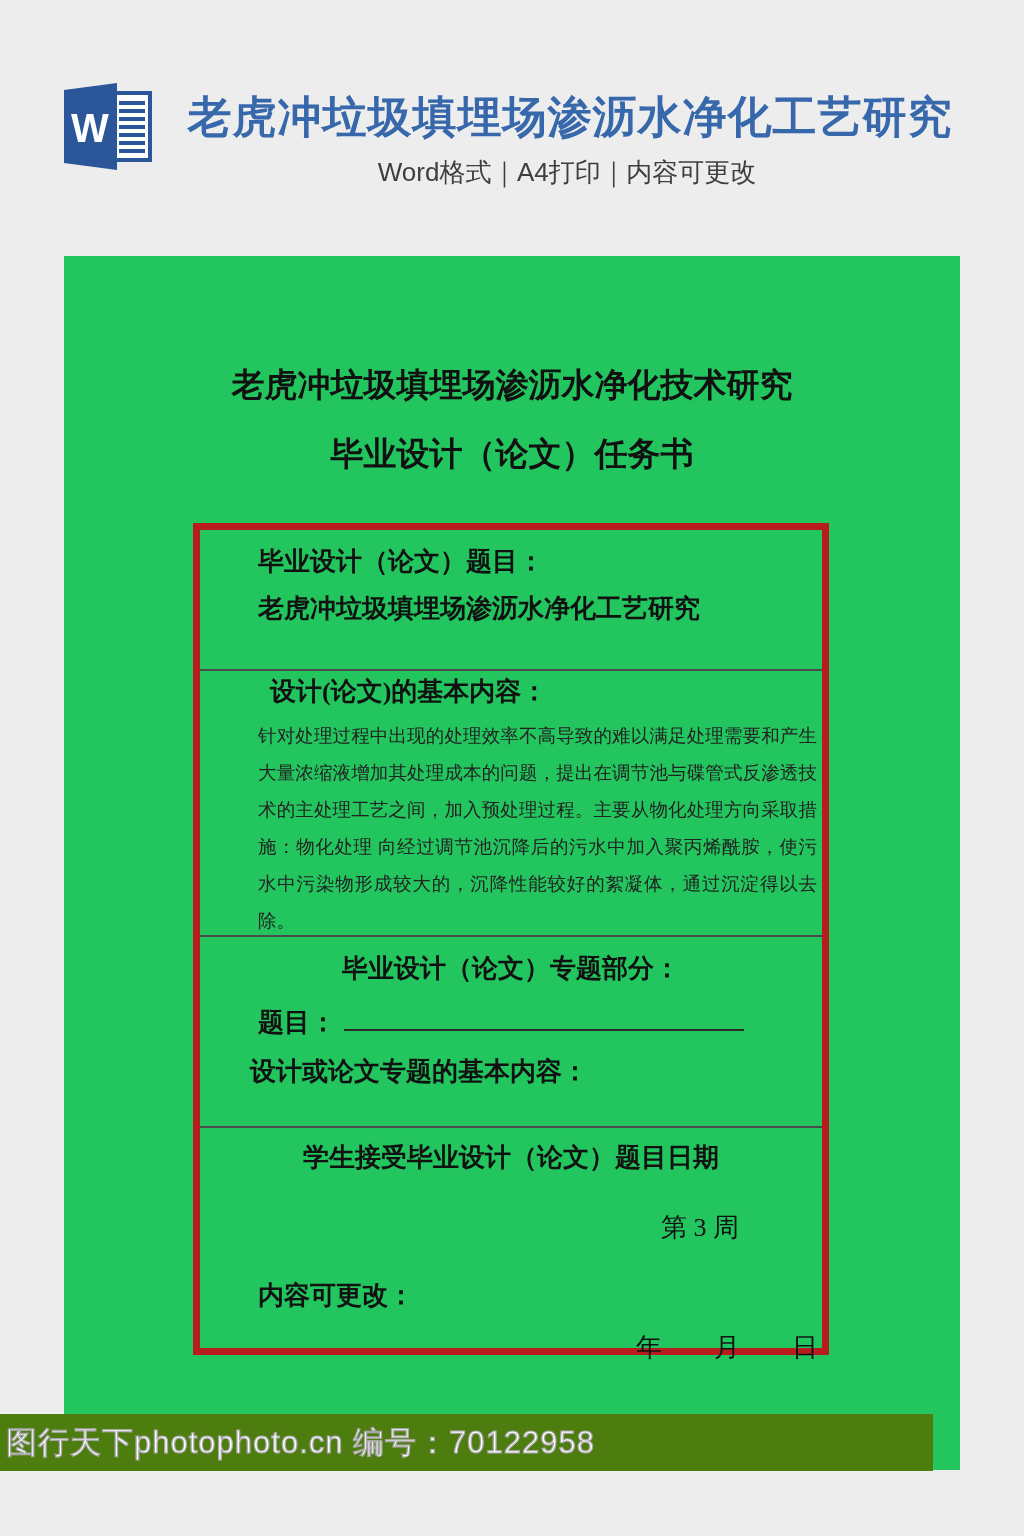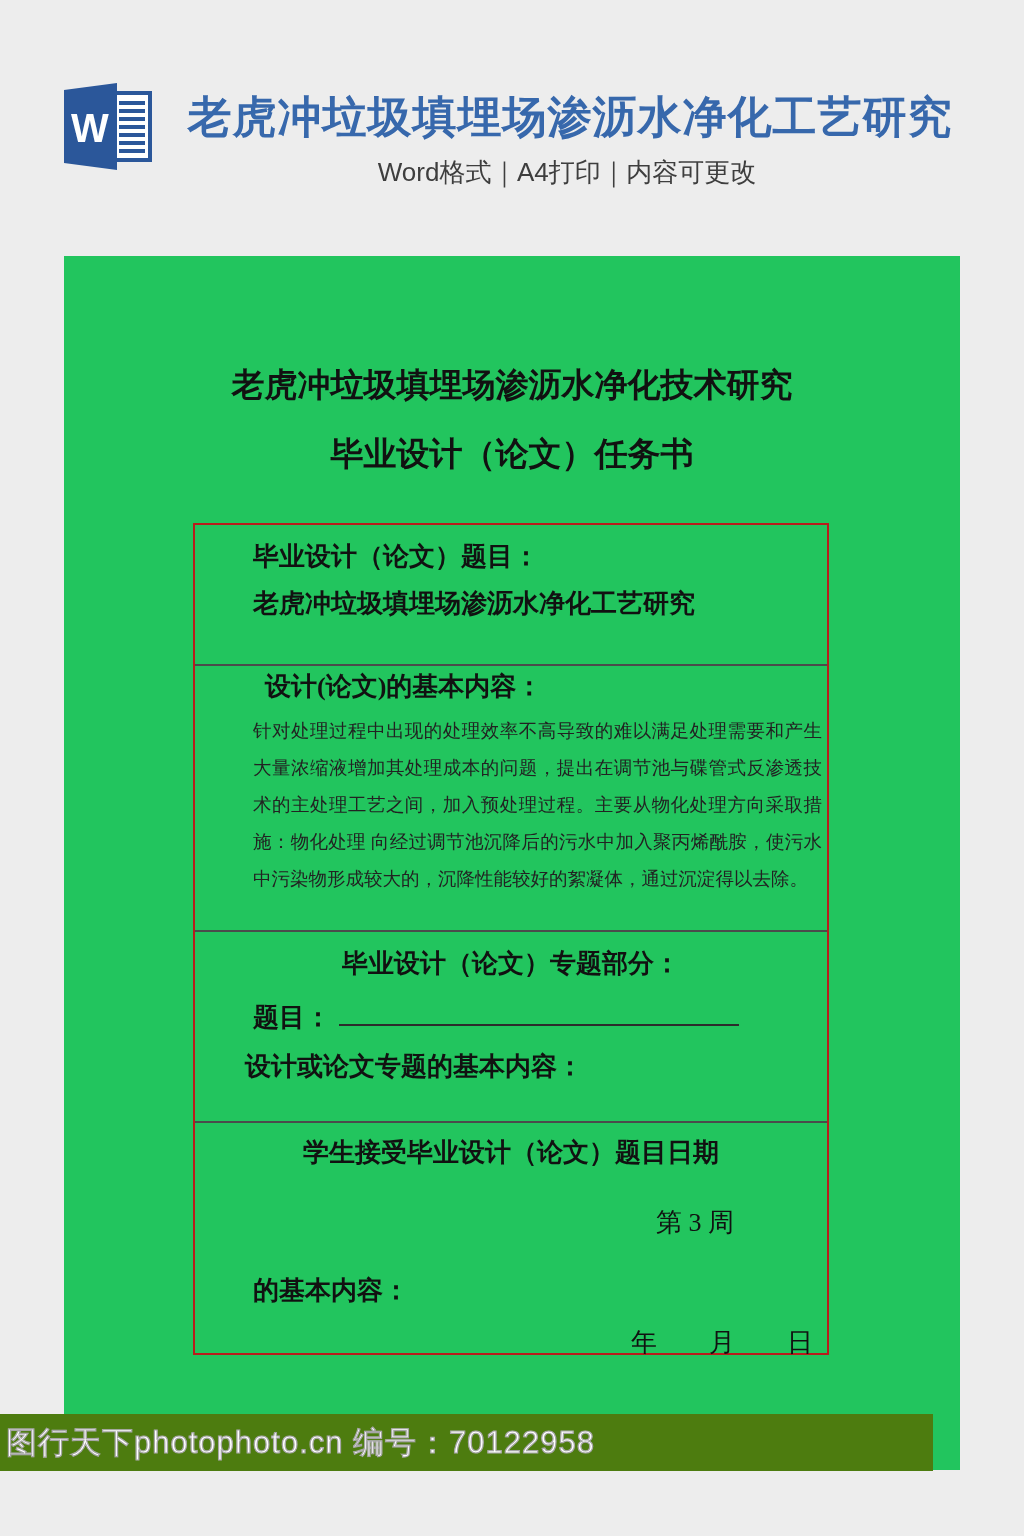--- a/index.html
+++ b/index.html
@@ -33,21 +33,21 @@
     position: absolute; top: 110px; left: 0; width: 100%;
     text-align: center; font-size: 33px; font-weight: bold; line-height: 38px;
   }
   .doc-title2 {
     position: absolute; top: 179px; left: 0; width: 100%;
     text-align: center; font-size: 33px; font-weight: bold; line-height: 38px;
   }
   
   .tbl {
     position: absolute; left: 129px; top: 267px; width: 636px; height: 832px;
-    border: 2px solid #b91c1c;
+    border: 7px solid #b91c1c;
   }
   .trow { position: relative; width: 100%; }
   .trow + .trow { border-top: 2px solid #4b4b4b; }
   .r1 { height: 139px; }
   .r2 { height: 266px; }
   .r3 { height: 191px; }
   .r4 { height: 232px; }
   .cellline { position: absolute; font-size: 26px; line-height: 32px; white-space: nowrap; }
   .bold { font-weight: bold; }
   .center { left: 0; width: 100%; text-align: center; }
@@ -111,21 +111,21 @@
       <div class="cellline bold center" style="top:16px;">毕业设计（论文）专题部分：</div>
       <div class="cellline" style="left:58px; top:68px;">
         <span class="bold">题目：</span><span class="u-line"></span>
       </div>
       <div class="cellline bold" style="left:50px; top:119px;">设计或论文专题的基本内容：</div>
     </div>
 
     <div class="trow r4">
       <div class="cellline bold center" style="top:14px;">学生接受毕业设计（论文）题目日期</div>
       <div class="cellline" style="left:461px; top:84px;">第 3 周</div>
-      <div class="cellline bold" style="left:58px; top:152px;">的基本内容：</div>
+      <div class="cellline bold" style="left:58px; top:152px;">内容可更改：</div>
       <div class="cellline" style="left:436px; top:204px;">年　　月　　日</div>
     </div>
 
   </div>
 </div>
 
 <div class="wm-bar">
   <div class="wm-text">图行天下photophoto.cn 编号：70122958</div>
 </div>
 

